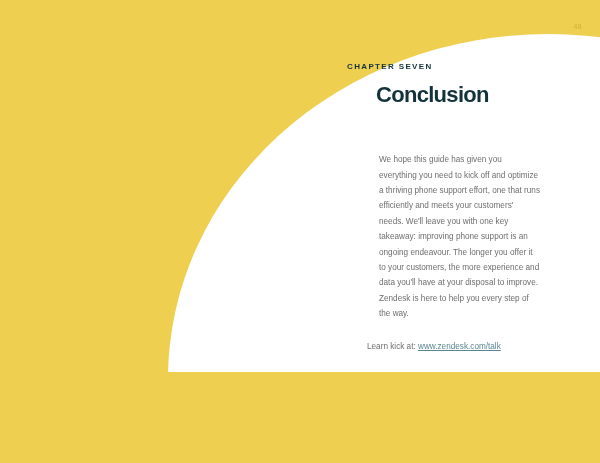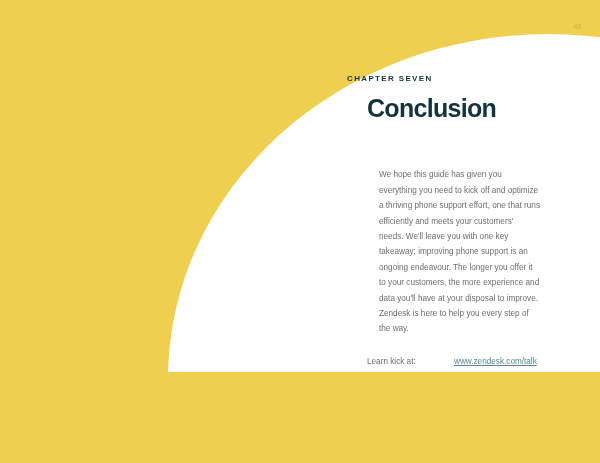--- a/index.html
+++ b/index.html
@@ -49,39 +49,39 @@
     font-size: 7px;
     font-weight: 700;
     letter-spacing: 0.4px;
     color: #D8B93F;
     z-index: 5;
   }
 
   #content {
     position: absolute;
     left: 347px;
-    top: 12px;
+    top: 0;
     width: 215px;
     z-index: 4;
   }
 
   #eyebrow {
     margin-top: 62px;
     font-size: 8px;
     font-weight: 700;
     letter-spacing: 1.35px;
     color: #12333B;
     text-transform: uppercase;
     white-space: nowrap;
   }
 
   #title {
     margin-top: 12px;
-    margin-left: 20px;
-    font-size: 25px;
+    margin-left: 29px;
+    font-size: 22px;
     font-weight: 700;
     letter-spacing: -0.7px;
     color: #12333B;
     line-height: 1.05;
   }
 
   #body-block {
     margin-top: 46px;
     margin-left: 20px;
     width: 185px;
@@ -98,21 +98,20 @@
     margin-top: 17px;
     font-size: 8.2px;
     line-height: 1.88;
     color: #6E6E6E;
   }
 
   #learn-more-link {
     color: #5A8592;
     text-decoration: underline;
     text-underline-offset: 1px;
-    margin-left: 36px;
   }
 
   #bottom-band {
     position: absolute;
     left: 0;
     bottom: 0;
     width: 600px;
     height: 91px;
     background: #EFCF4F;
     z-index: 2;

